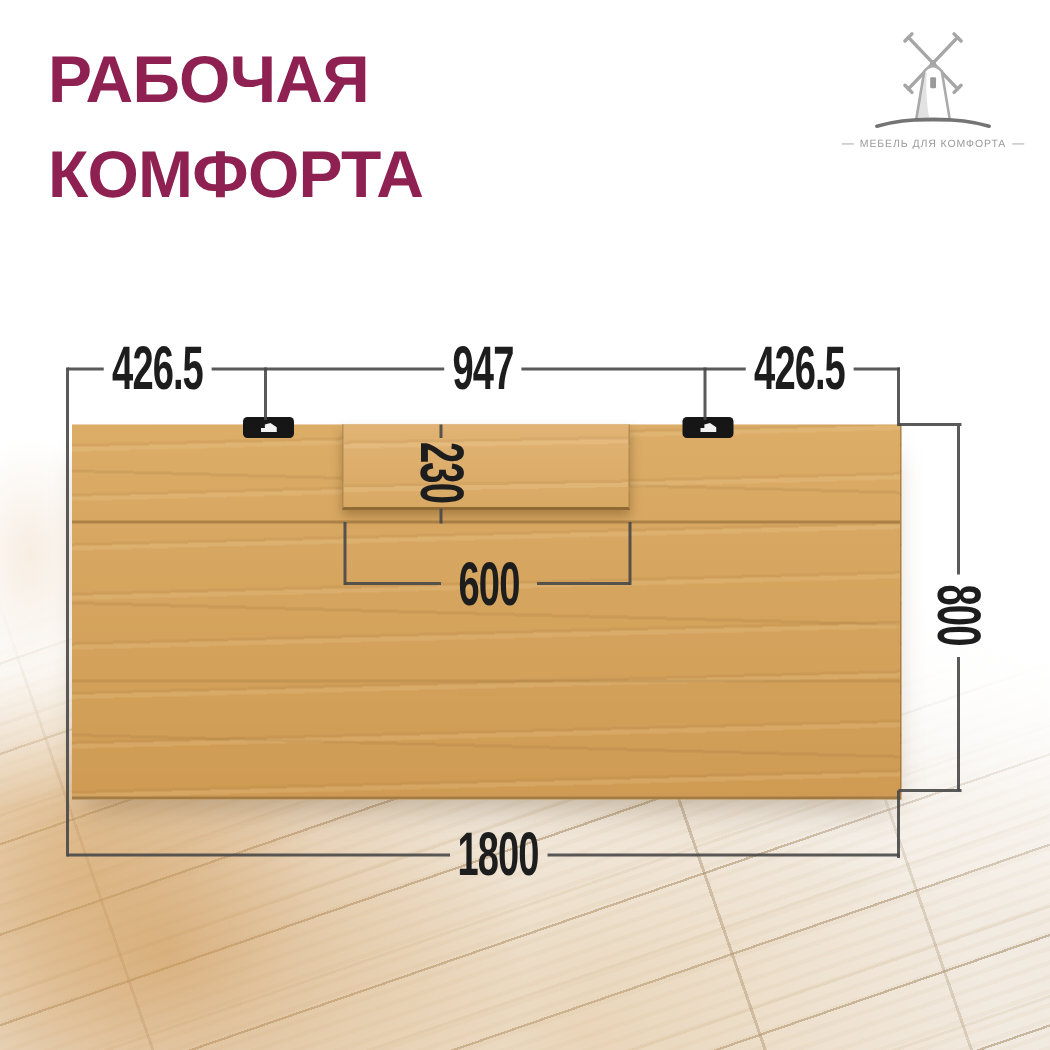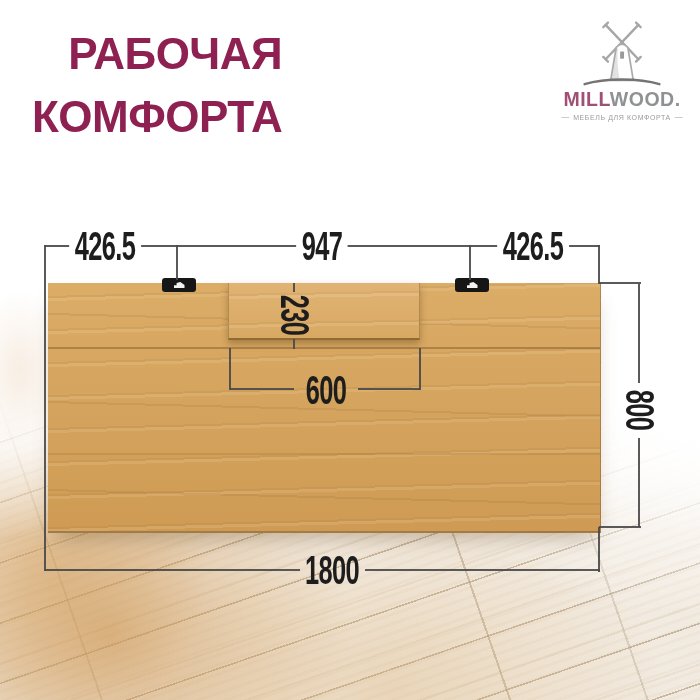--- a/index.html
+++ b/index.html
@@ -23,21 +23,21 @@
     background:radial-gradient(ellipse at center, rgba(214,168,102,.33), rgba(214,168,102,0) 70%);}
   .floor-fade-top{position:absolute;left:0;top:0;width:100%;height:160px;
     background:linear-gradient(#ffffff,rgba(255,255,255,.85) 30%,rgba(255,255,255,0));}
   .floor-fade-right{position:absolute;right:-40px;top:-30px;width:360px;height:260px;
     background:radial-gradient(ellipse at 100% 0%, #ffffff 25%, rgba(255,255,255,0) 75%);}
   .left-blush{position:absolute;left:-30px;top:290px;width:100px;height:160px;z-index:1;
     background:radial-gradient(ellipse at center, rgba(236,211,184,.4), rgba(236,211,184,0) 70%);}
 
   
   .title{position:absolute;left:32px;top:22px;z-index:4;color:#8e2151;font-weight:700;
-         font-size:44px;line-height:63px;letter-spacing:-.5px;text-align:right;}
+         font-size:44px;line-height:63px;letter-spacing:-.5px;}
   .logo{position:absolute;top:16px;right:20px;width:116px;z-index:4;display:flex;
         flex-direction:column;align-items:center;}
   .logo svg{display:block;}
   .brand-line{font-weight:700;font-size:19.5px;letter-spacing:.5px;margin-top:-2px;white-space:nowrap;}
   .brand-first{color:#a04f75;}
   .brand-second{color:#8f9193;}
   .tagline-row{display:flex;align-items:center;gap:4px;margin-top:2px;color:#9b9b9b;white-space:nowrap;}
   .tagline-dash{font-size:8px;line-height:8px;}
   .tagline{font-size:7px;letter-spacing:.6px;}
 
@@ -109,23 +109,20 @@
           <path d="M26,52 L32,58"></path>
             <path d="M68,58 L74,52"></path>
         </g>
         <circle cx="50" cy="33" r="2.6" fill="#a6a6a6"></circle>
         <path d="M42.5,40 Q50,31.5 57.5,40 L64.5,82 L35.5,82 Z" fill="#ffffff" stroke="#ababab" stroke-width="2.2" stroke-linejoin="round"></path>
         <path d="M42.8,41 L36.2,81 L47,81 C44.4,67 43.6,52 44.8,41 Z" fill="rgba(150,150,150,.28)"></path>
         <rect x="47.6" y="45" width="5" height="9.5" rx="1" fill="#9a9a9a"></rect>
         <path d="M2,87 C28,79 72,79 98,87" stroke="#747474" stroke-width="3" fill="none" stroke-linecap="round"></path>
       </svg>
     </span>
-    <div class="brand-line">
-      <span class="brand-first">MILL</span><span class="brand-second">WOOD.</span>
-    </div>
     <div class="tagline-row">
       <span class="tagline-dash">—</span>
       <span class="tagline">МЕБЕЛЬ ДЛЯ КОМФОРТА</span>
       <span class="tagline-dash">—</span>
     </div>
   </div>
 
   <div class="tabletop">
     <div class="tray-panel"></div>
     <div class="seam" style="top:64px;"></div>

